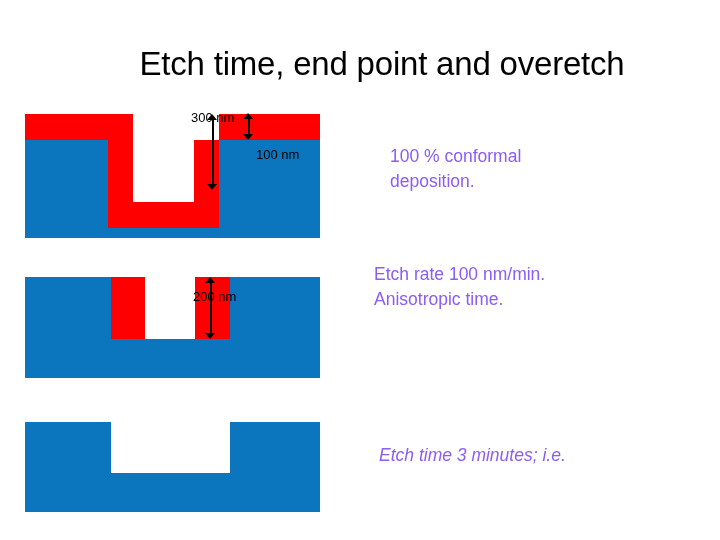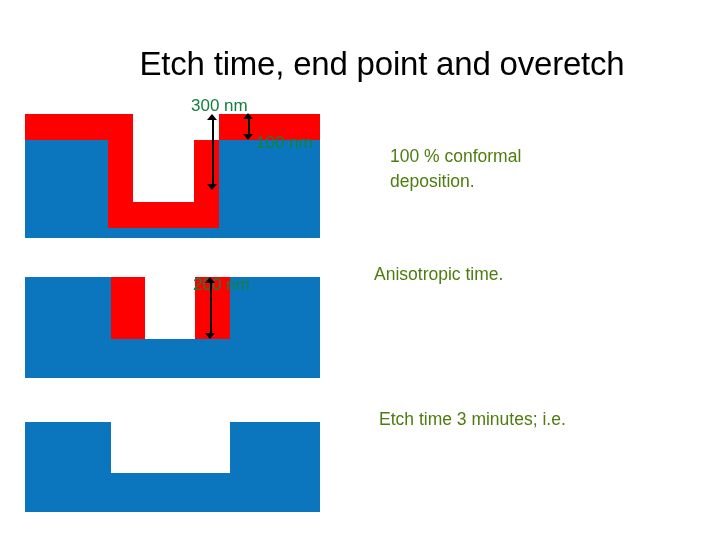--- a/index.html
+++ b/index.html
@@ -42,25 +42,26 @@
   
   .abs { position: absolute; }
 
   .fill-blue { background: #0b76be; }
   .fill-red  { background: #ff0000; }
   .fill-white{ background: #ffffff; }
 
   
   .dim-label {
     position: absolute;
-    font-size: 17px;
+    font-size: 13px;
     line-height: 15px;
     font-weight: 400;
     white-space: nowrap;
-    color: #15803d;
+    color: #000000;
+    margin-top: 12px;
   }
 
   
   .varrow {
     position: absolute;
     width: 11px;
   }
   .varrow .shaft {
     position: absolute;
     left: 5px;
@@ -84,21 +85,21 @@
   .varrow .head.down {
     bottom: 0;
     border-top: 6px solid #000000;
   }
 
   
   .text-block {
     position: absolute;
     font-size: 17.5px;
     line-height: 25px;
-    color: #4d7c0f;
+    color: #8b5cf6;
     white-space: nowrap;
   }
   .text-block .line { display: block; }
   .arrow-glyph {
     font-family: "DejaVu Sans", sans-serif;
     font-size: 16px;
     font-weight: 700;
   }
 </style>
 </head>
@@ -174,20 +175,21 @@
 
     <div class="abs fill-white" style="left:86px; top:0px; width:119px; height:51px;"></div>
   </div>
 
   <div class="text-block" style="left:390px; top:144px;">
     <span class="line">100 % conformal</span>
     <span class="line">deposition.</span>
   </div>
 
   <div class="text-block" style="left:374px; top:262px;">
+    <span class="line">Etch rate 100 nm/min.</span>
     <span class="line">Anisotropic time.</span>
   </div>
 
-  <div class="text-block" style="left:379px; top:407px;">
+  <div class="text-block" style="left:379px; top:443px;font-style:italic;">
     <span class="line">Etch time 3 minutes; i.e.</span>
   </div>
 
 </div>
 
 </body></html>

